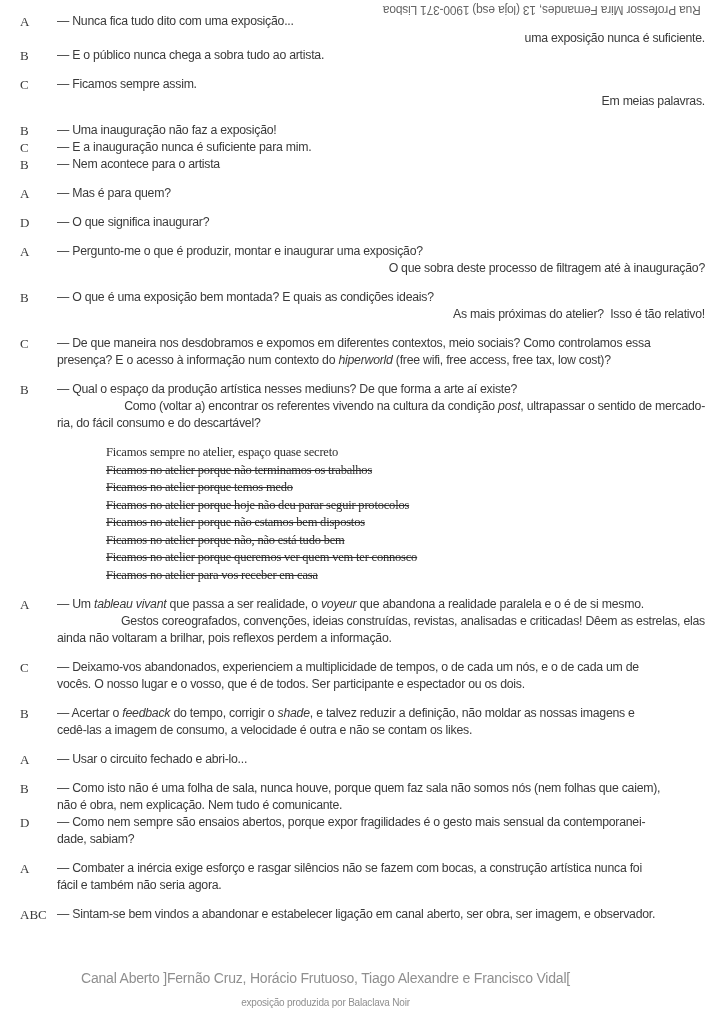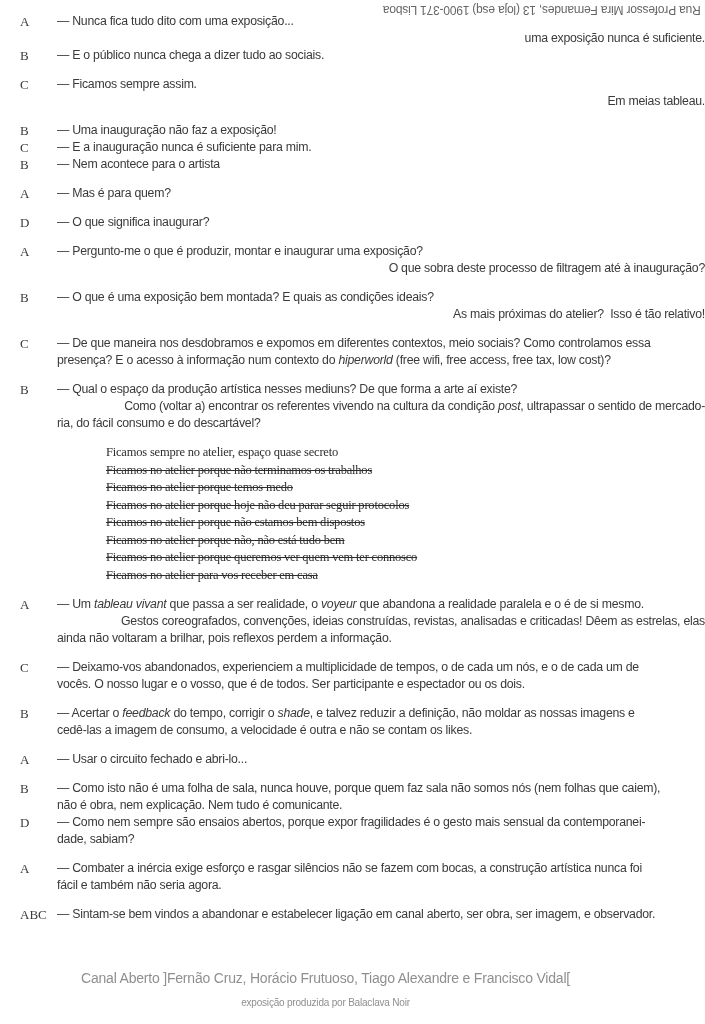--- a/index.html
+++ b/index.html
@@ -86,28 +86,28 @@
       <div class="stanza">
         <div class="speaker">A</div>
         <div class="lines">
           <div class="line">— Nunca fica tudo dito com uma exposição...</div>
           <div class="line indent">uma exposição nunca é suficiente.</div>
         </div>
       </div>
       <div class="stanza">
         <div class="speaker">B</div>
         <div class="lines">
-          <div class="line">— E o público nunca chega a dizer tudo ao sociais.</div>
+          <div class="line">— E o público nunca chega a sobra tudo ao artista.</div>
         </div>
       </div>
       <div class="stanza gap">
         <div class="speaker">C</div>
         <div class="lines">
           <div class="line">— Ficamos sempre assim.</div>
-          <div class="line indent">Em meias tableau.</div>
+          <div class="line indent">Em meias palavras.</div>
         </div>
       </div>
       <div class="stanza gap">
         <div class="speaker">B</div>
         <div class="lines">
           <div class="line">— Uma inauguração não faz a exposição!</div>
         </div>
       </div>
       <div class="stanza">
         <div class="speaker">C</div>

